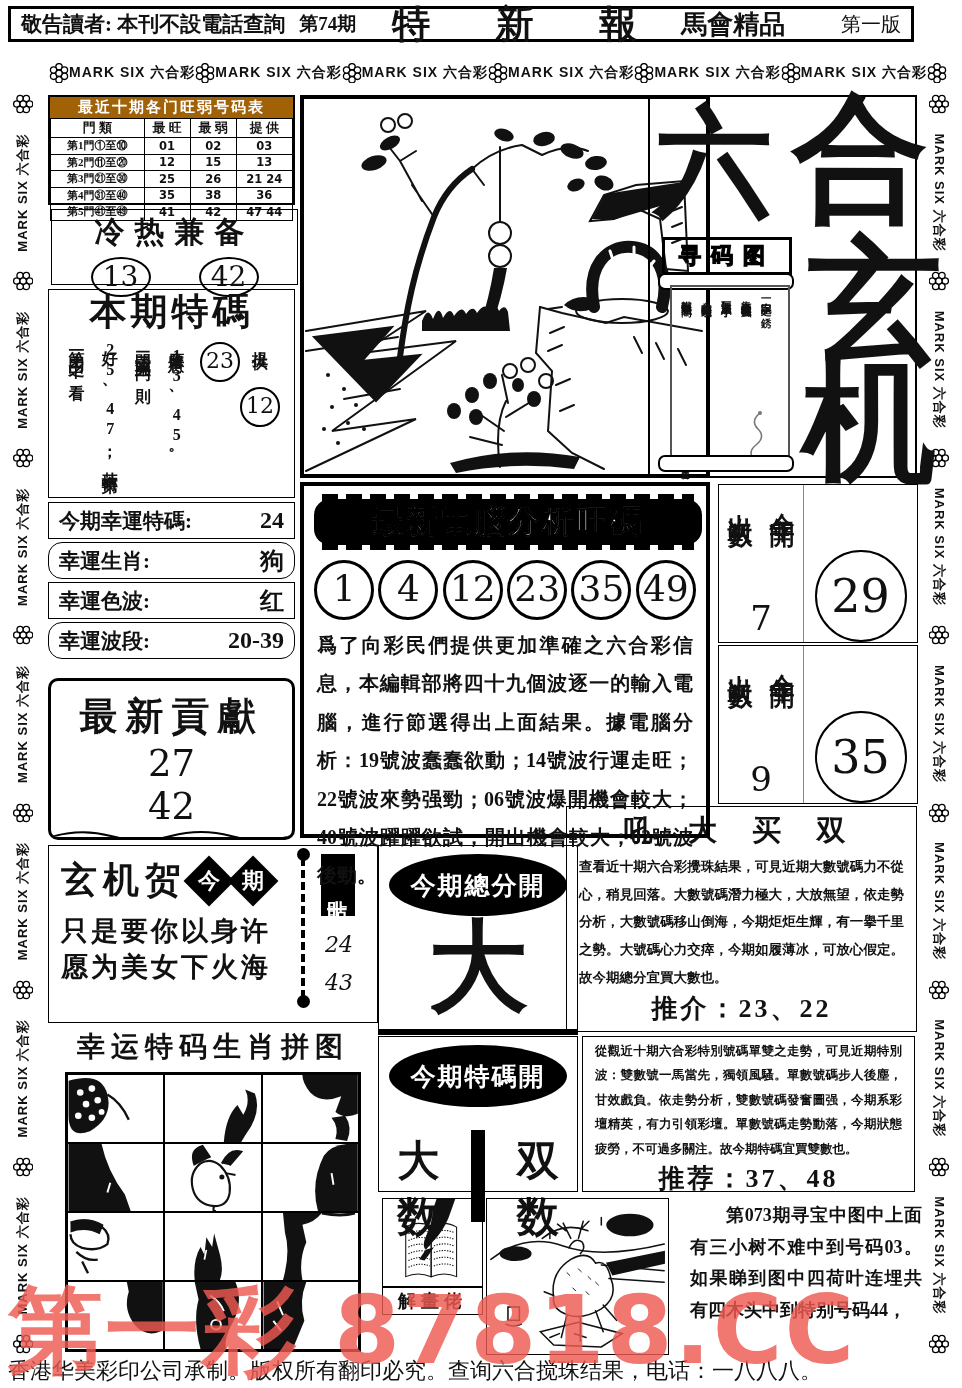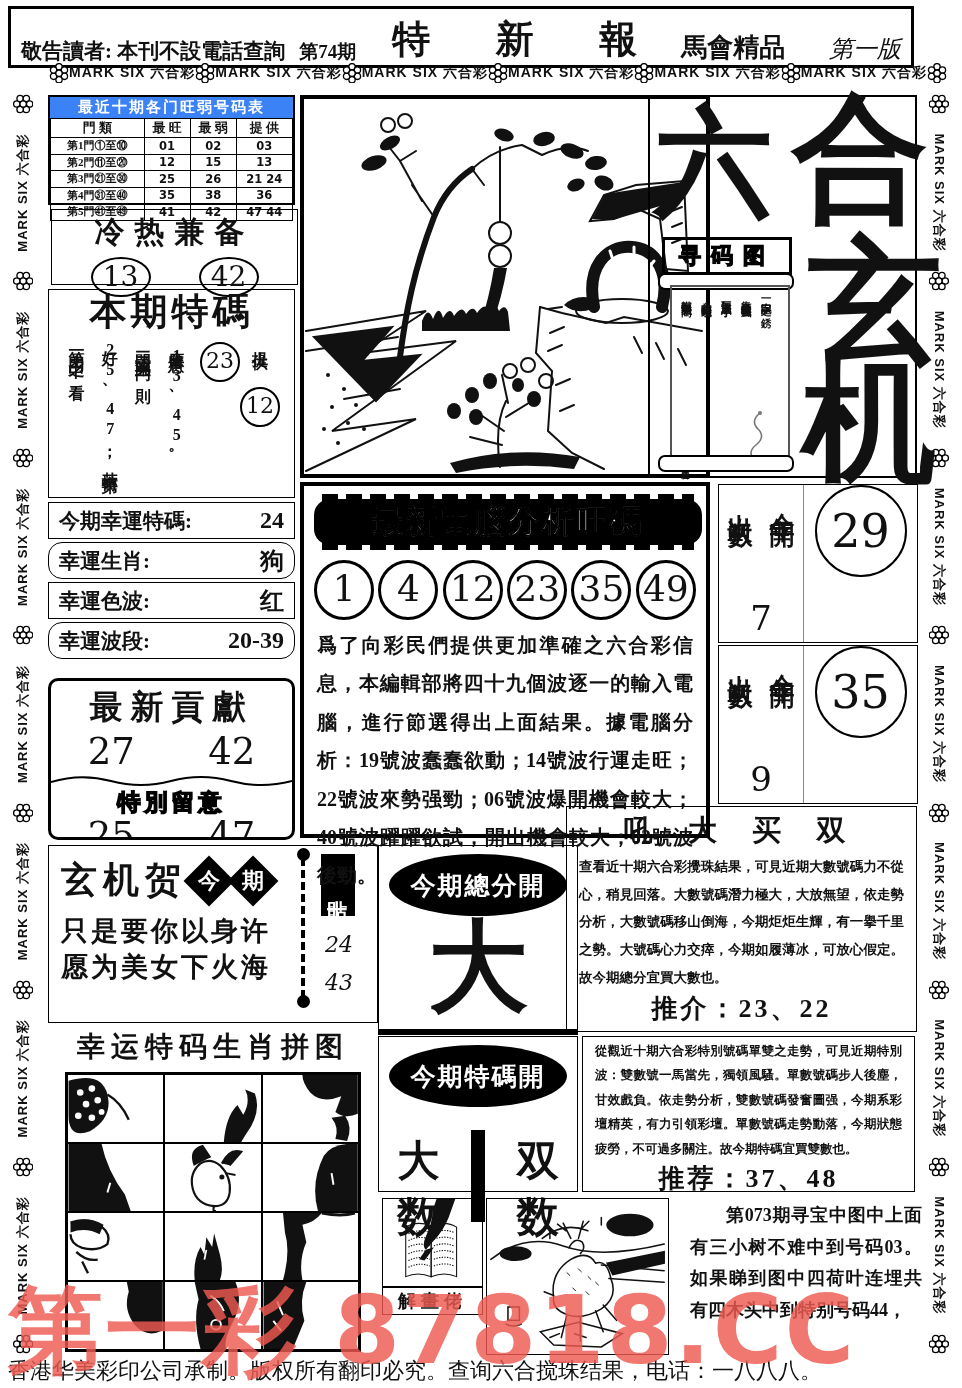--- a/index.html
+++ b/index.html
@@ -1,39 +1,39 @@
 <!DOCTYPE html>
 <html><head>
 <meta charset="utf-8">
 <style>
   html,body{margin:0;padding:0;}
   body{width:962px;height:1388px;position:relative;background:#fff;color:#111;
        font-family:"Liberation Serif",serif;overflow:hidden;}
   .abs{position:absolute;box-sizing:border-box;}
   
-  .hdr{left:8px;top:6px;width:906px;height:62px;border:3px solid #000;
-       display:flex;align-items:flex-end;padding:0 10px;gap:10px;}
+  .hdr{left:8px;top:6px;width:906px;height:36px;border:3px solid #000;
+       display:flex;align-items:center;padding:0 10px;gap:10px;}
   .hdr .notice{font-size:21px;font-weight:700;white-space:nowrap;}
   .hdr .issue{font-size:19px;font-weight:700;margin-left:4px;white-space:nowrap;}
   .hdr .title{font-size:38px;font-weight:700;letter-spacing:28px;margin:0 6px 0 26px;white-space:nowrap;}
   .hdr .brand{font-size:26px;font-weight:700;white-space:nowrap;}
-  .hdr .edition{font-size:24px;margin-left:auto;white-space:nowrap;font-style:italic;}
+  .hdr .edition{font-size:20px;margin-left:auto;white-space:nowrap;}
   
   .band{left:45px;top:59px;width:872px;height:28px;display:flex;align-items:center;
         justify-content:space-between;padding:0 4px;}
   .band-txt{font:700 14px "Liberation Sans",sans-serif;letter-spacing:1px;white-space:nowrap;}
   .fl{width:20px;height:20px;flex:none;}
   .rail{width:1272px;height:45px;display:flex;align-items:center;justify-content:space-between;
         padding:0 6px;transform-origin:0 0;}
   .rail .band-txt{font-size:13px;}
   .rail-l{left:0;top:88px;transform:rotate(-90deg) translateX(-1272px);}
   .rail-r{left:917px;top:88px;transform:rotate(90deg) translateY(-45px);}
   
   .hot{left:48px;top:95px;width:247px;height:110px;border:2.5px solid #000;}
-  .hot .tbar{background:#3b82f6;color:#fff;font:700 15px "Liberation Serif",serif;
+  .hot .tbar{background:#a16207;color:#fff;font:700 15px "Liberation Serif",serif;
              text-align:center;letter-spacing:2px;padding:1px 0;}
   .hot table{border-collapse:collapse;width:100%;}
   .hot td,.hot th{border:1px solid #000;text-align:center;padding:0;height:15.5px;
                   font:700 11.5px "DejaVu Sans",sans-serif;}
   .hot th{font:700 13px "Liberation Serif",serif;}
   .hot td.cat{font:700 11px "Liberation Serif",serif;white-space:nowrap;}
   
   .coldhot{left:51px;top:209px;width:247px;height:76px;border:1.5px solid #000;text-align:center;}
   .coldhot .t{font-size:30px;font-weight:700;letter-spacing:10px;margin-top:2px;}
   .onum{display:inline-block;width:56px;height:36px;border:2px solid #000;border-radius:50%;
@@ -50,22 +50,22 @@
         text-align:center;margin:4px 0;letter-spacing:0;}
   
   .lrow{left:48px;width:247px;height:37px;border:1.5px solid #000;display:flex;align-items:center;
         padding:0 10px;justify-content:space-between;background:#fff;}
   .lrow.round{border-radius:14px;}
   .lrow .lab{font-size:21px;font-weight:700;white-space:nowrap;}
   .lrow .val{font-size:24px;font-weight:700;font-family:"Liberation Serif",serif;}
   
   .contrib{left:48px;top:678px;width:247px;height:162px;border:3px solid #000;border-radius:10px;
            text-align:center;overflow:hidden;}
-  .contrib .t{font-size:33px;font-weight:700;letter-spacing:8px;margin-top:4px;}
-  .contrib .nums{display:flex;justify-content:space-around;font:400 37px "DejaVu Serif",serif;}
+  .contrib .t{font-size:38px;font-weight:700;letter-spacing:8px;margin-top:10px;}
+  .contrib .nums{display:flex;justify-content:space-around;font:400 37px "DejaVu Serif",serif;flex-direction:column;}
   .contrib .note{font:700 23px "Liberation Sans",sans-serif;letter-spacing:4px;color:#fff;
                  -webkit-text-stroke:1.4px #000;text-shadow:0 0 1px #000;}
   
   .greet{left:48px;top:845px;width:330px;height:178px;border:1.5px solid #000;}
   .greet .row1{display:flex;align-items:center;padding:10px 0 0 12px;}
   .greet .gt{font-size:36px;font-weight:700;letter-spacing:6px;}
   .dia{width:36px;height:36px;background:#000;transform:rotate(45deg);margin:0 4px;flex:none;
        display:flex;align-items:center;justify-content:center;}
   .dia span{transform:rotate(-45deg);color:#fff;font-size:22px;font-weight:700;}
   .greet .poem{font-size:27px;font-weight:700;line-height:1.35;padding:8px 0 0 12px;letter-spacing:3px;}
@@ -117,21 +117,21 @@
       font-size:8.5px;font-weight:700;}
   .sig:before{content:"■";font-size:8px;}
   
   .stat{width:200px;height:159px;border:1.5px solid #000;display:flex;}
   .stat .labels{width:84px;border-right:1.2px solid #888;position:relative;padding-top:8px;
       display:flex;justify-content:space-around;}
   .vlabel{writing-mode:vertical-rl;text-orientation:upright;font-size:25px;font-weight:700;
       line-height:1;letter-spacing:5px;height:96px;}
   .stat .count{position:absolute;bottom:4px;left:50%;transform:translateX(-50%);
       font:400 34px "DejaVu Serif",serif;}
-  .stat .cwrap{flex:1;display:flex;align-items:flex-start;justify-content:center;}
+  .stat .cwrap{flex:1;display:flex;align-items:flex-end;justify-content:center;}
   .stat .circ{width:88px;height:88px;border:2.5px solid #000;border-radius:50%;
       font:400 46px "DejaVu Serif",serif;display:flex;align-items:center;justify-content:center;}
   
   .roar{left:566px;top:806px;width:351px;height:226px;border:1.5px solid #000;z-index:1;}
   .roar .t{font-size:29px;font-weight:700;letter-spacing:14px;text-align:center;margin-top:4px;}
   .roar .para,.oe .para{font-size:13.5px;line-height:2.05;padding:2px 12px 0 12px;text-align:justify;
       font-weight:600;}
   .rec{font-size:26px;font-weight:700;text-align:center;letter-spacing:3px;}
   .oe{left:582px;top:1036px;width:333px;height:156px;border:1.2px solid #000;}
   .oe .para{font-size:12.5px;line-height:1.95;}

